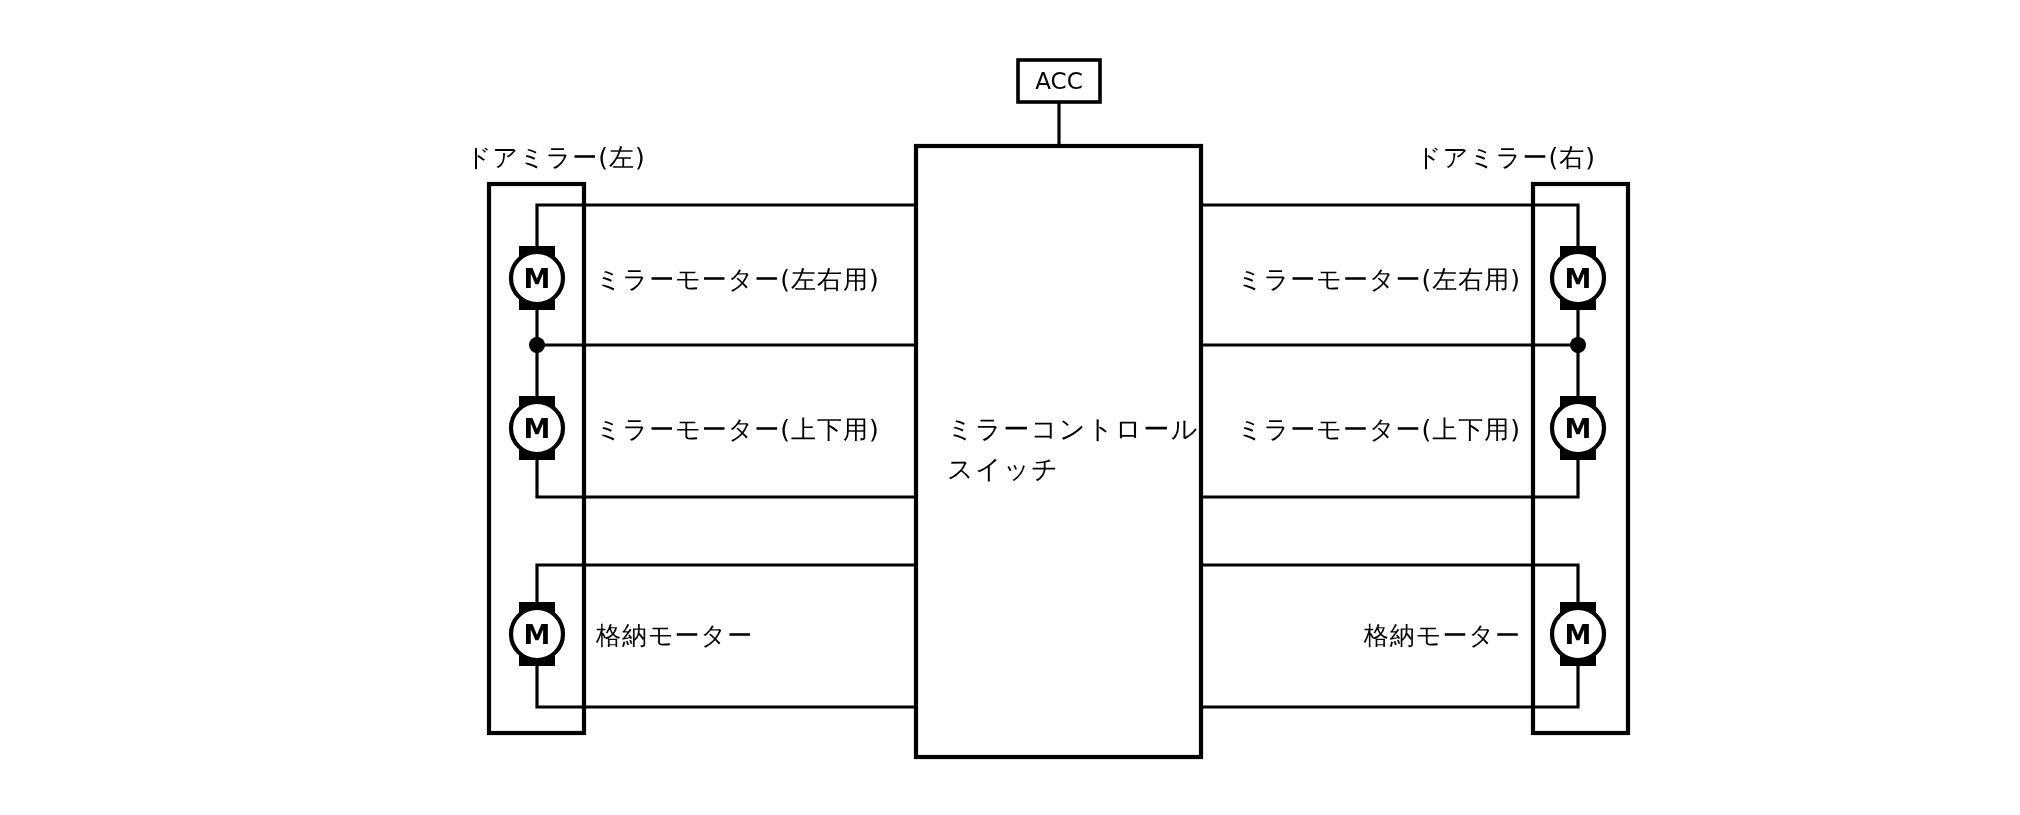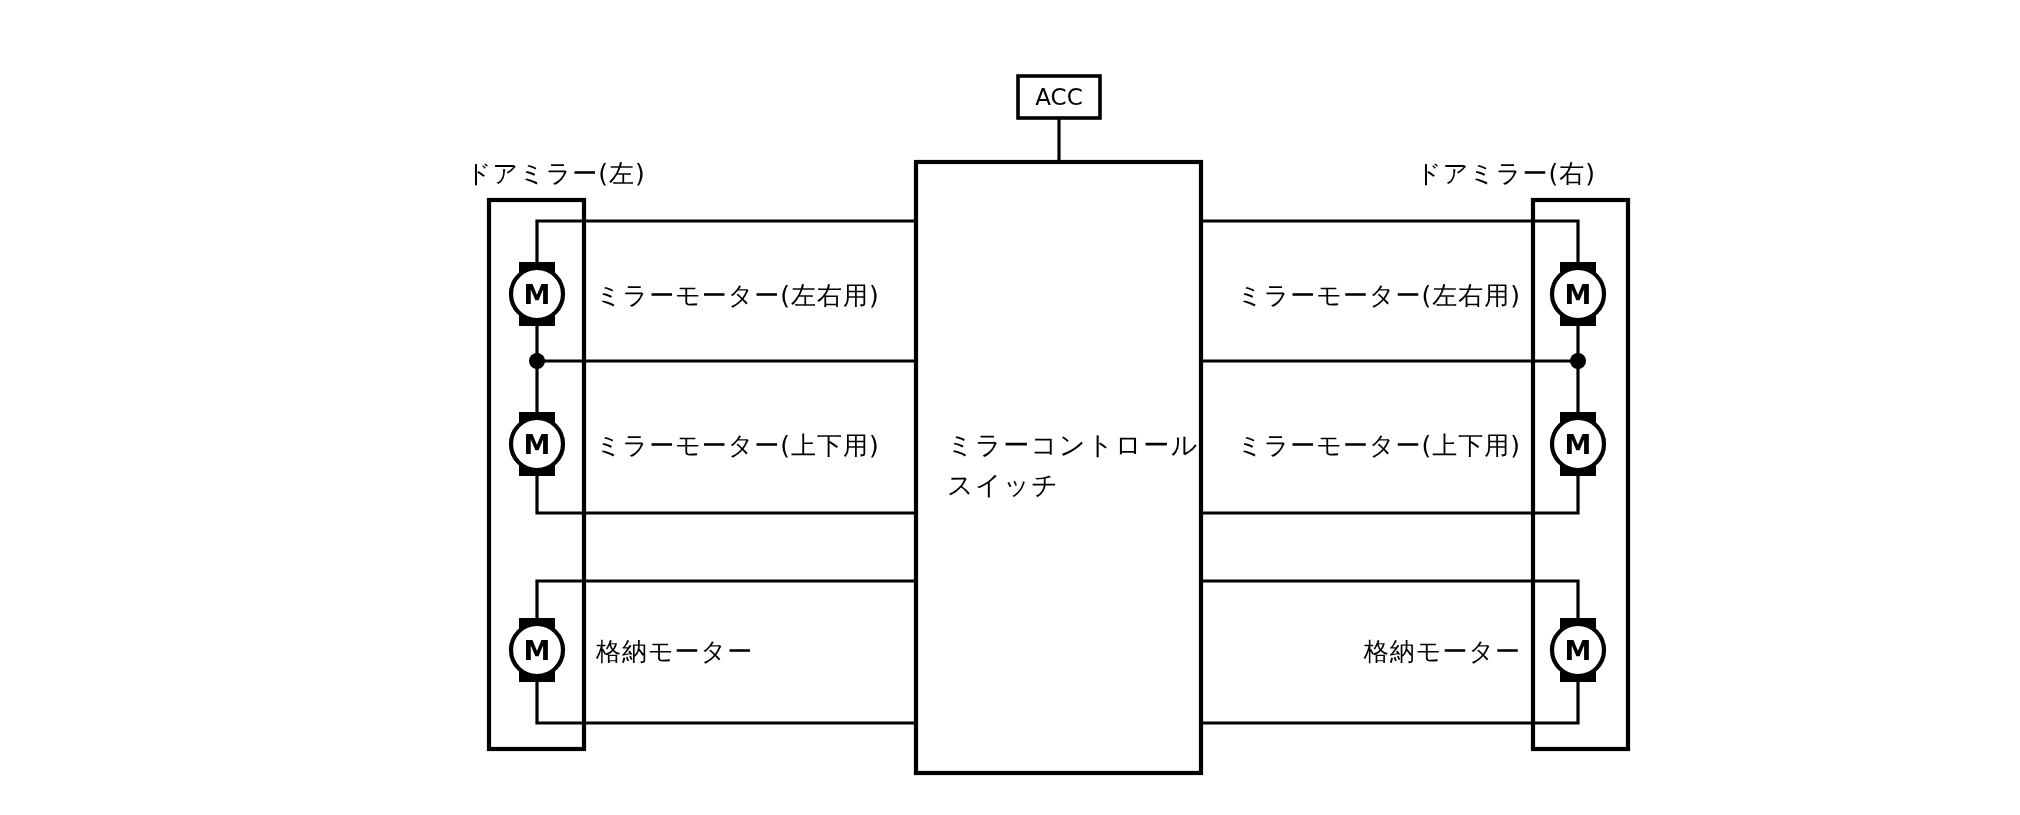--- a/index.html
+++ b/index.html
@@ -11,21 +11,20 @@
     width: 2020px;
     height: 815px;
     font-family: "DejaVu Sans", "Liberation Sans", sans-serif;
     overflow: hidden;
   }
   #diagram-root {
     position: relative;
     width: 2020px;
     height: 766px;
     background: #ffffff;
-    margin-top: 16px;
   }
   svg.diagram-canvas {
     display: block;
     width: 2020px;
     height: 815px;
   }
   .wire {
     stroke: #000000;
     stroke-width: 3.2;
     fill: none;

